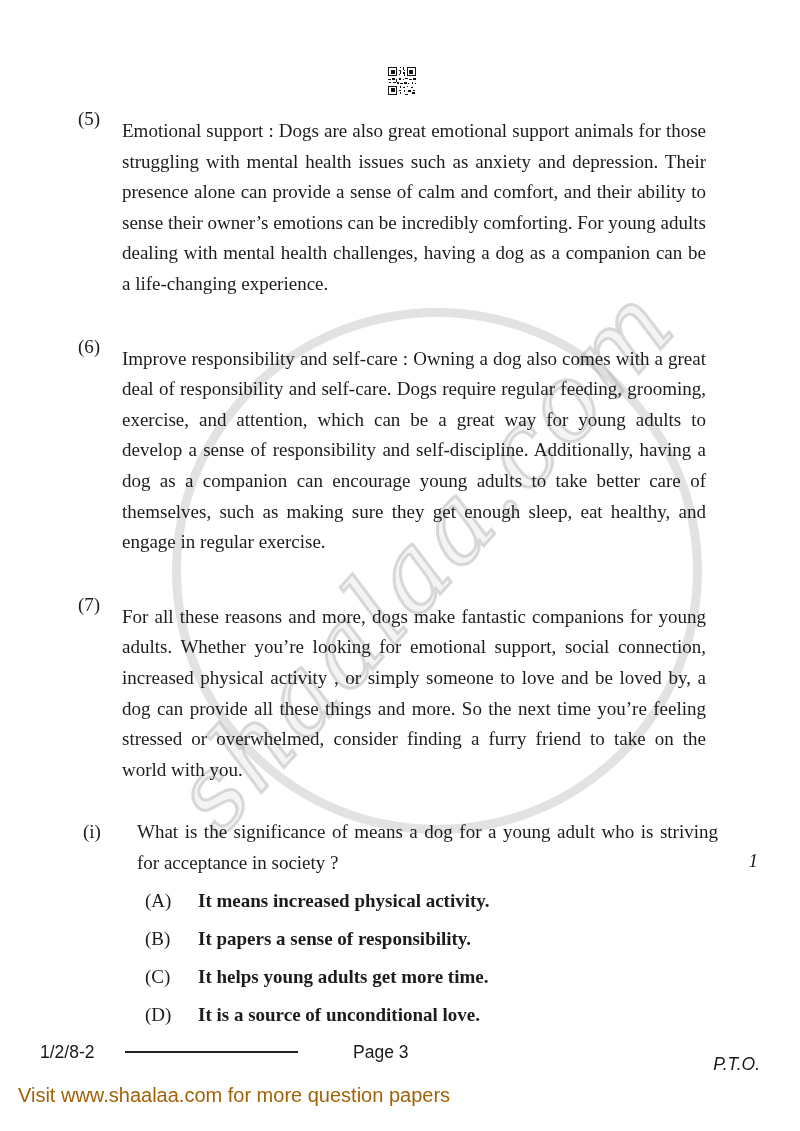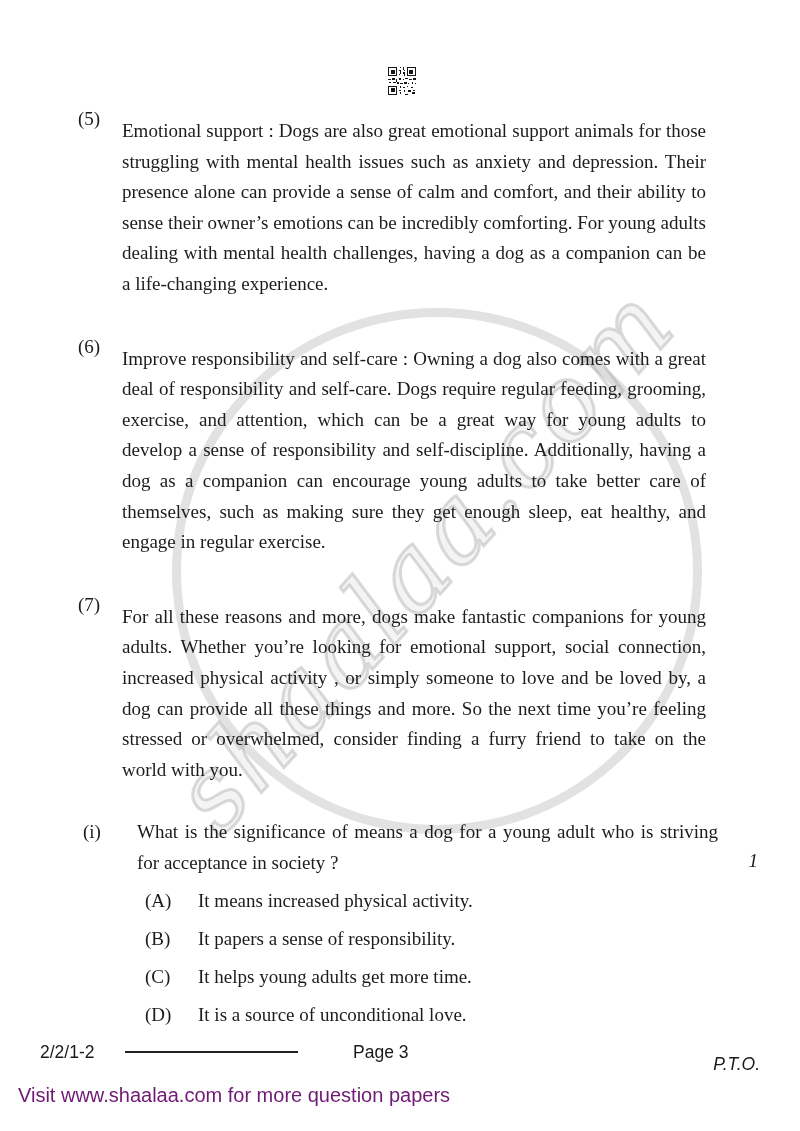--- a/index.html
+++ b/index.html
@@ -57,21 +57,21 @@
   .question { display:flex; position:relative; margin:0 0 8px 0; }
   .qnum { flex:0 0 54px; margin-left:5px; }
   .qtext { flex:1; margin:0; text-align:justify; }
   .marks {
     position:absolute; right:-40px; bottom:2px;
     font-style:italic;
   }
 
   .option { display:flex; margin:0 0 8px 67px; line-height:30px; }
   .olabel { flex:0 0 53px; }
-  .otext { flex:1; }
+  .otext { flex:1;font-weight:bold; }
 
   
   .footer {
     position:absolute; left:0; top:1042px; width:100%;
     z-index:1;
     font-family:"Liberation Sans", sans-serif;
     font-size:17.5px; color:#1a1a1a;
   }
   .paper-code { position:absolute; left:40px; top:0; }
   .footer-rule {
@@ -79,21 +79,21 @@
     width:173px; height:0;
     border-top:2px solid #222;
   }
   .page-label { position:absolute; left:353px; top:0; }
   .pto { position:absolute; right:40px; top:12px; font-style:italic; }
 
   .visit {
     position:absolute; left:18px; top:1084px;
     z-index:1;
     font-family:"Liberation Sans", sans-serif;
-    font-size:20px; color:#701a75;
+    font-size:20px; color:#a16207;
   }
 </style>
 </head>
 <body>
 
 <div class="wm-ring"></div>
 <div class="wm-text">shaalaa.com</div>
 
 <svg class="qr" viewBox="0 0 21 21" shape-rendering="crispEdges">
   <rect x="0" y="0" width="21" height="21" fill="#fff"></rect>
@@ -186,19 +186,19 @@
     <span class="otext">It helps young adults get more time.</span>
   </div>
   <div class="option">
     <span class="olabel">(D)</span>
     <span class="otext">It is a source of unconditional love.</span>
   </div>
 
 </main>
 
 <div class="footer">
-  <span class="paper-code">2/2/1-2</span>
+  <span class="paper-code">1/2/8-2</span>
   <span class="footer-rule"></span>
   <span class="page-label">Page 3</span>
   <span class="pto">P.T.O.</span>
 </div>
 
 <div class="visit">Visit www.shaalaa.com for more question papers</div>
 
 </body></html>

